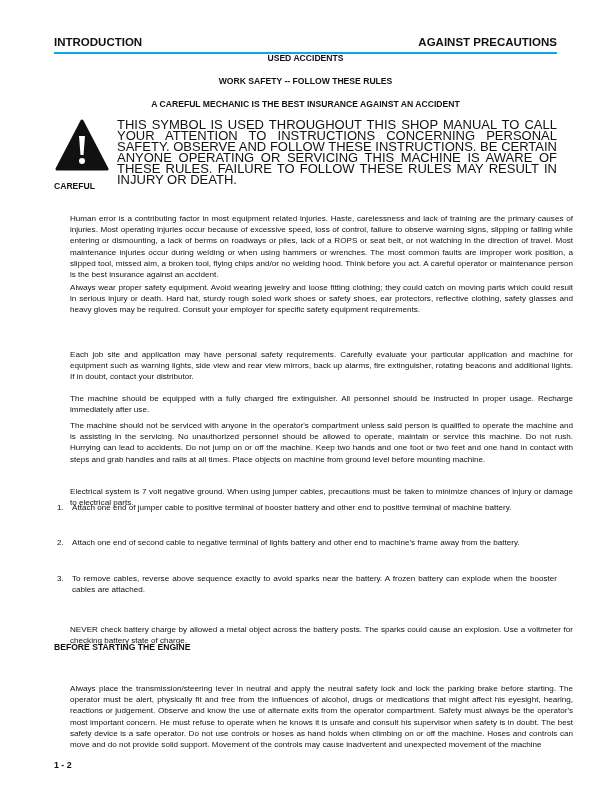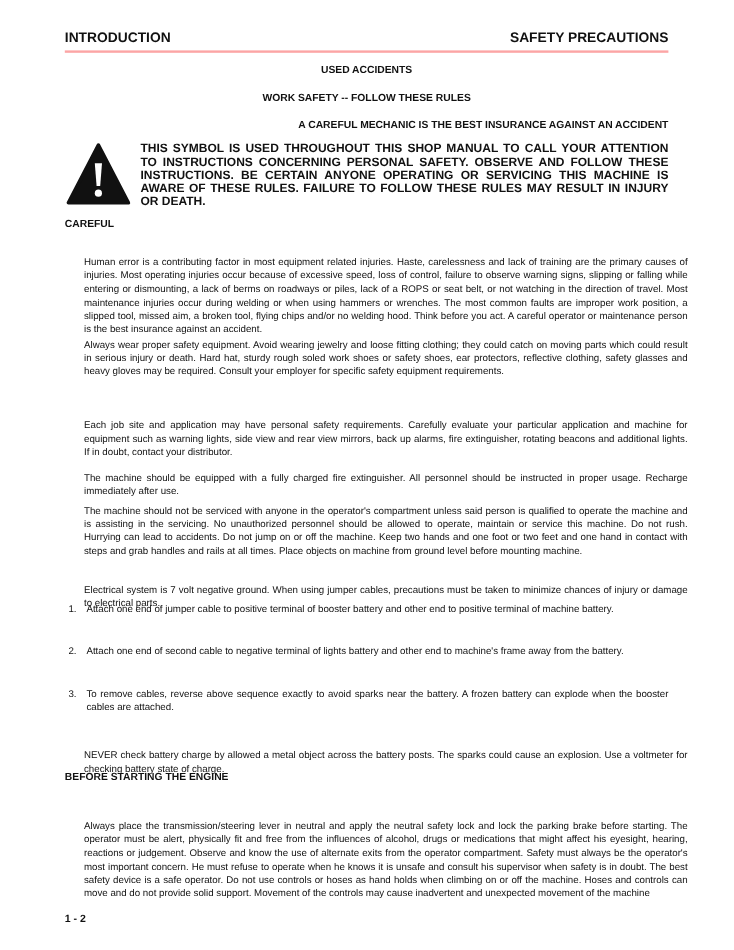--- a/index.html
+++ b/index.html
@@ -1,51 +1,51 @@
 <!DOCTYPE html>
 <html><head>
 <meta charset="utf-8">
 <style>
   html, body { margin: 0; padding: 0; background: #ffffff; }
   body { width: 612px; height: 792px; position: relative; overflow: hidden;
          font-family: "Liberation Sans", sans-serif; color: #111; }
   .page { position: absolute; left: 54px; top: 0; width: 503px; }
-  .header { position: absolute; top: 26px; left: 0; width: 503px; height: 16px;
-            border-bottom: 2px solid #fca5a5; text-align: right; }
+  .header { position: absolute; top: 36px; left: 0; width: 503px; height: 16px;
+            border-bottom: 2px solid #0ea5e9; text-align: right; }
   .header span { font-weight: bold; font-size: 11.5px; position: absolute; top: 0; }
   .header .left { left: 0; }
   .header .right { right: 0; }
   .centered { position: absolute; left: 0; width: 503px; text-align: center;
               font-weight: bold; font-size: 8.6px; }
   .warn { position: absolute; left: 0; top: 119px; width: 503px; height: 56px; }
   .warn svg { position: absolute; left: 1px; top: 0; }
   .warn p { position: absolute; left: 63px; top: 0; width: 440px; margin: 0;
-            font-weight: bold; font-size: 10px; line-height: 11px; text-align: justify;
+            font-weight: normal; font-size: 13px; line-height: 11px; text-align: justify;
             text-align-last: left; }
   .h { position: absolute; left: 0; font-weight: bold; font-size: 8.6px; margin: 0; }
   .p { position: absolute; left: 0; width: 503px; margin: 16px; font-size: 8.1px;
        line-height: 11.2px; text-align: justify; }
   .li { position: absolute; left: 0; width: 503px; font-size: 8.1px; line-height: 11.2px; }
   .li .num { position: absolute; left: 3px; top: 0; }
   .li .txt { position: absolute; left: 18px; width: 485px; text-align: justify; }
   .footer { position: absolute; left: 0; top: 760px; font-weight: bold; font-size: 8.8px; }
 </style>
 </head>
 <body>
 
 <div class="page">
 
   <div class="header">
     <span class="left">INTRODUCTION</span>
-    <span class="right">SAFETY PRECAUTIONS</span>
+    <span class="right">AGAINST PRECAUTIONS</span>
   </div>
 
   <div class="centered" style="top:53px;">USED ACCIDENTS</div>
   <div class="centered" style="top:76px;">WORK SAFETY -- FOLLOW THESE RULES</div>
-  <div class="centered" style="top:99px;text-align:right;">A CAREFUL MECHANIC IS THE BEST INSURANCE AGAINST AN ACCIDENT</div>
+  <div class="centered" style="top:99px;">A CAREFUL MECHANIC IS THE BEST INSURANCE AGAINST AN ACCIDENT</div>
 
   <div class="warn">
     <svg width="54" height="52" viewBox="0 0 54 52">
       <path d="M27 2 L52 50 L2 50 Z" fill="#111" stroke="#111" stroke-width="3" stroke-linejoin="round"></path>
       <path d="M24 17 L30 17 L28.5 36 L25.5 36 Z" fill="#fff"></path>
       <circle cx="27" cy="42" r="3" fill="#fff"></circle>
     </svg>
     <p>THIS SYMBOL IS USED THROUGHOUT THIS SHOP MANUAL TO CALL YOUR ATTENTION TO INSTRUCTIONS CONCERNING PERSONAL SAFETY. OBSERVE AND FOLLOW THESE INSTRUCTIONS. BE CERTAIN ANYONE OPERATING OR SERVICING THIS MACHINE IS AWARE OF THESE RULES. FAILURE TO FOLLOW THESE RULES MAY RESULT IN INJURY OR DEATH.</p>
   </div>
 

